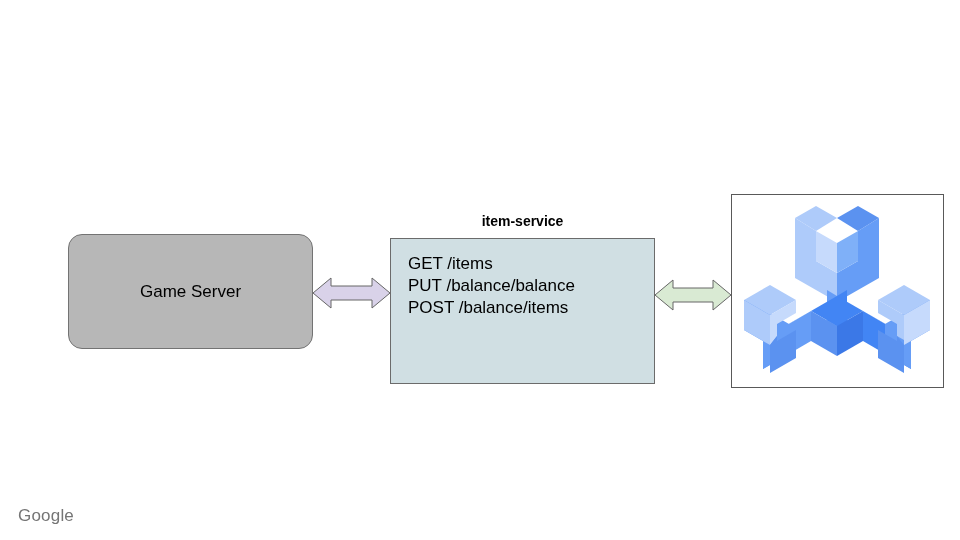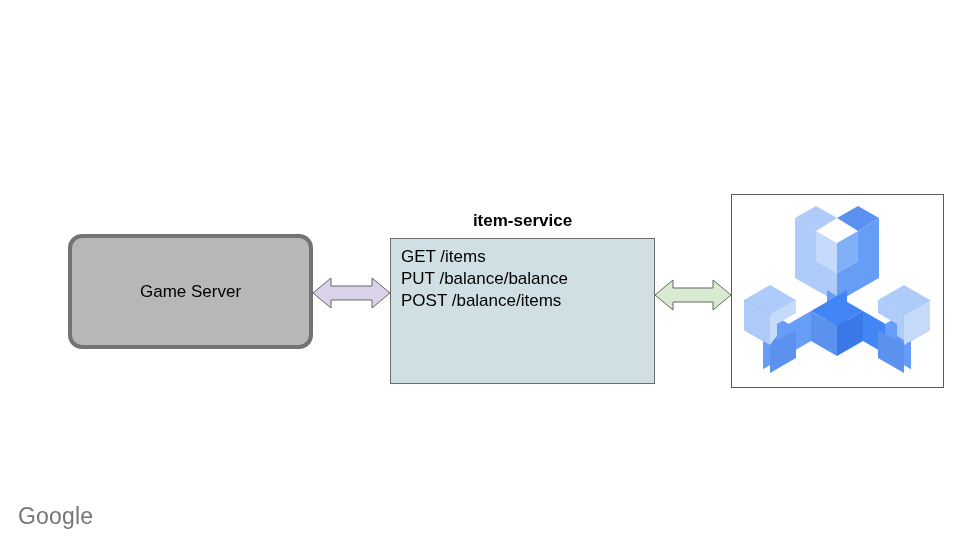--- a/index.html
+++ b/index.html
@@ -27,59 +27,59 @@
 
   
   .game-server-node {
     position: absolute;
     left: 68px;
     top: 234px;
     width: 245px;
     height: 115px;
     box-sizing: border-box;
     background: #b7b7b7;
-    border: 4px solid #737373;
+    border: 1px solid #737373;
     border-radius: 14px;
     display: flex;
     align-items: center;
     justify-content: center;
   }
   .game-server-label {
     font-size: 17px;
     line-height: 20px;
     color: #000000;
     white-space: nowrap;
   }
 
   
   .service-title {
     position: absolute;
     left: 390px;
     top: 211px;
     width: 265px;
     text-align: center;
-    font-size: 17px;
+    font-size: 14px;
     font-weight: bold;
     line-height: 20px;
     color: #000000;
   }
   .service-node {
     position: absolute;
     left: 390px;
     top: 238px;
     width: 265px;
     height: 146px;
     box-sizing: border-box;
     background: #d0dfe3;
     border: 1px solid #6b6b6b;
     padding: 7px 0 0 10px;
   }
   .endpoint-list {
     list-style: none;
-    margin: 0;
+    margin: 7px;
     padding: 0;
   }
   .endpoint-item {
     font-size: 17px;
     line-height: 22px;
     color: #000000;
     white-space: nowrap;
   }
 
   
@@ -112,21 +112,21 @@
   }
   .tool-frame svg {
     display: block;
   }
 
   
   .watermark {
     position: absolute;
     left: 18px;
     top: 505px;
-    font-size: 23px;
+    font-size: 17px;
     line-height: 22px;
     color: #757575;
     letter-spacing: 0.2px;
   }
 </style>
 </head>
 <body>
 
 <div id="canvas">
 

